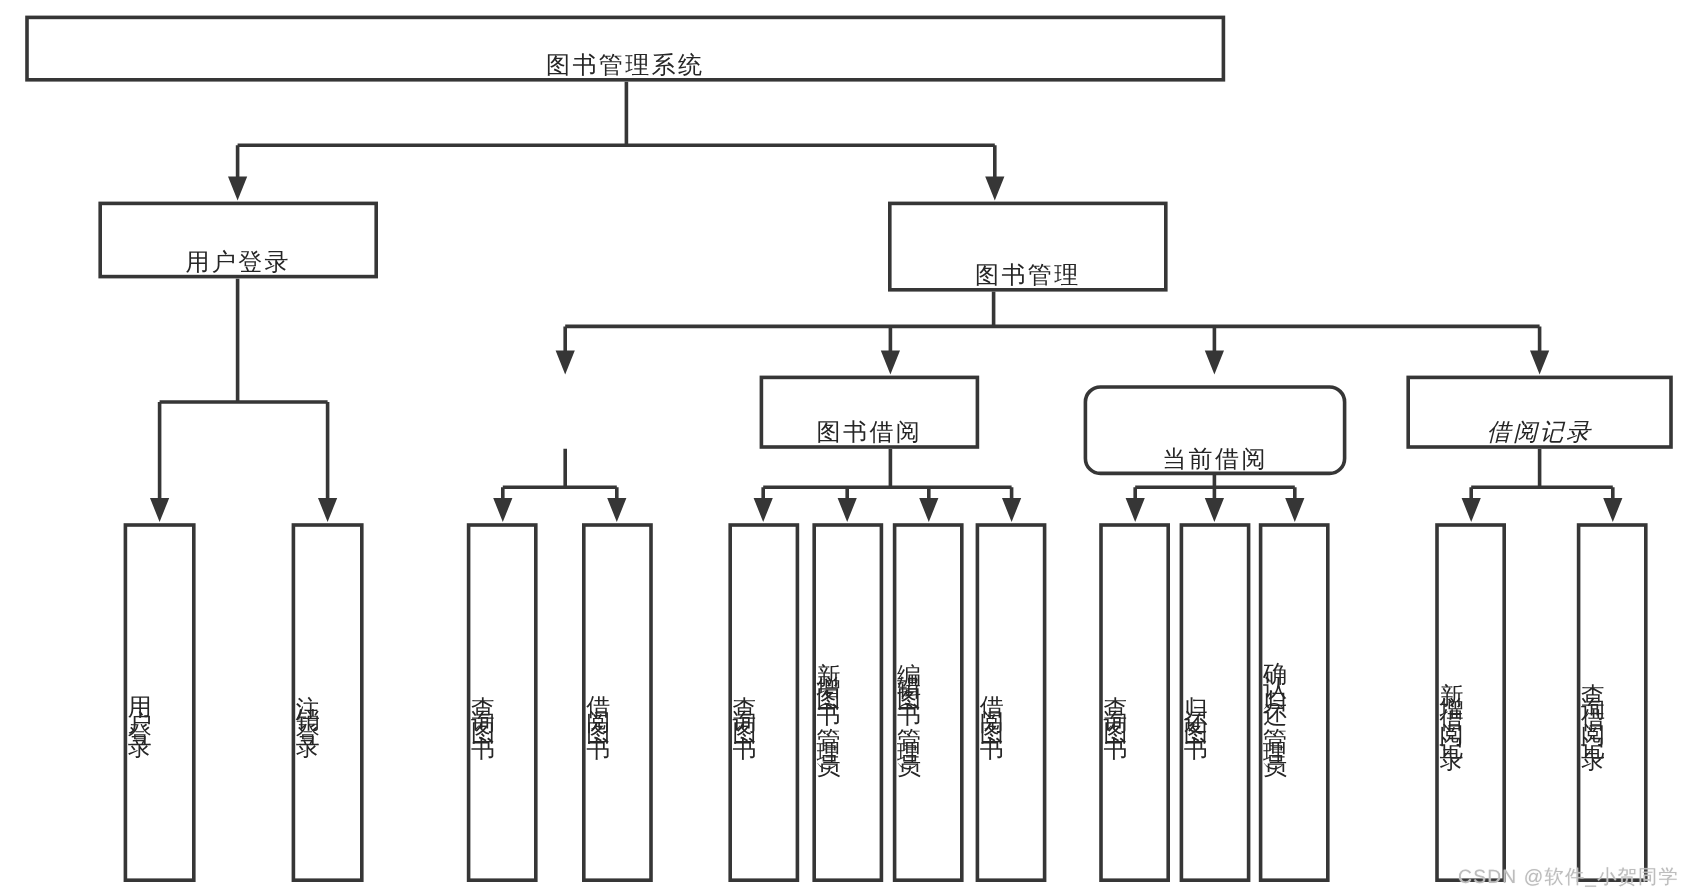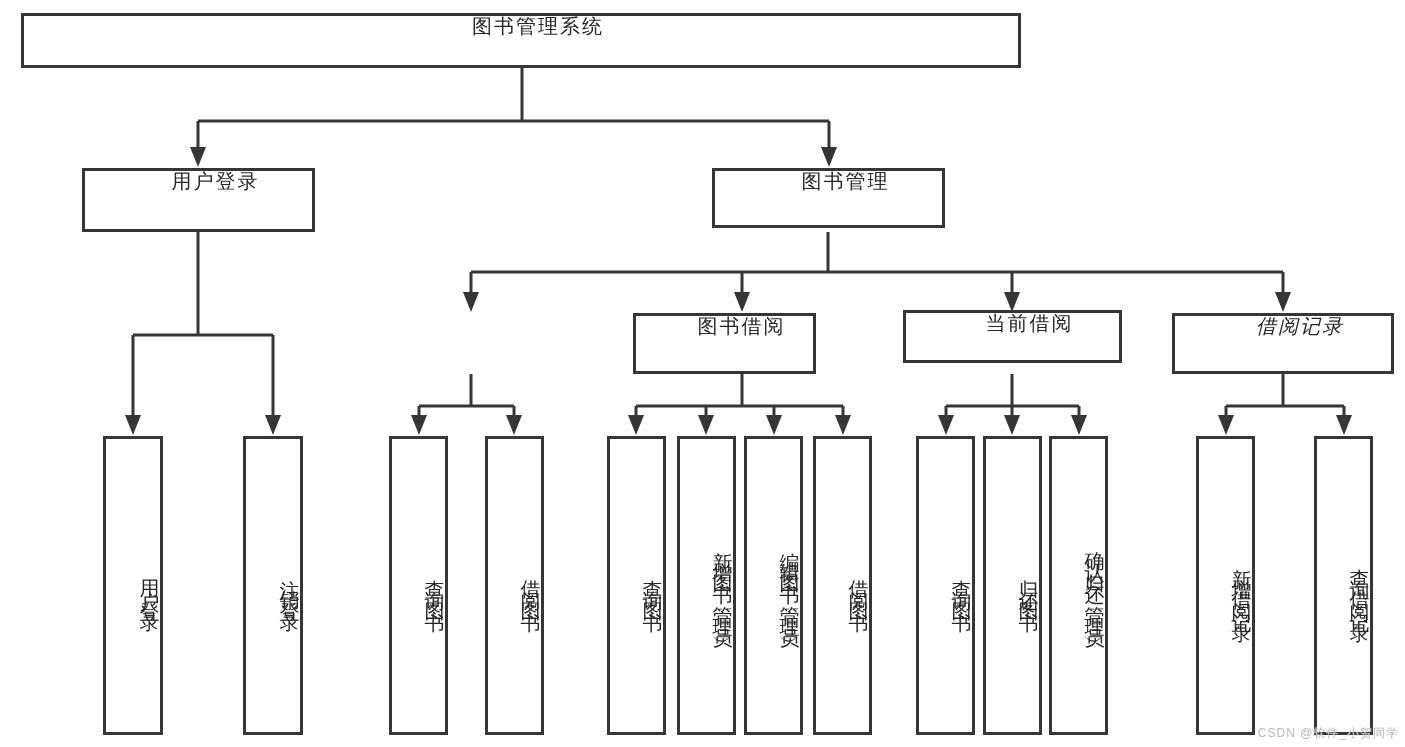--- a/index.html
+++ b/index.html
@@ -15,41 +15,40 @@
     position: absolute;
     left: 0; top: 0;
     width: 1405px; height: 747px;
   }
   .node {
     position: absolute;
     box-sizing: border-box;
     border: 3px solid #363636;
     background: #ffffff;
     display: flex;
-    align-items: flex-start;
+    align-items: flex-end;
     justify-content: center;
     color: #262626;
     font-size: 20px;
     letter-spacing: 2px;
     line-height: 1;
-    padding-left: 34px;
   }
   .leaf {
     writing-mode: vertical-rl;
     text-orientation: mixed;
     letter-spacing: 11px;
     font-size: 20px;
   }
   .leaf span { display: block; }
   #watermark {
     position: absolute;
     right: 6px;
     bottom: 5px;
     color: #bdbdbd;
-    font-size: 12px;
+    font-size: 16px;
     letter-spacing: 1px;
     white-space: nowrap;
     text-shadow: 0 0 1px #e6e6e6;
   }
 </style>
 </head>
 <body>
 
 <div id="canvas">
 
@@ -86,28 +85,28 @@
     </g>
   </svg>
 
   <div class="node" style="left:21px; top:13px; width:1000px; height:55px;">
     <span>图书管理系统</span>
   </div>
 
   <div class="node" style="left:82px; top:168px; width:233px; height:64px;">
     <span>用户登录</span>
   </div>
-  <div class="node" style="left:712px; top:168px; width:233px; height:60px;">
+  <div class="node" style="left:740px; top:168px; width:233px; height:75px;">
     <span>图书管理</span>
   </div>
 
   <div class="node" style="left:633px; top:313px; width:183px; height:61px;font-family:Liberation Serif, serif;">
     <span>图书借阅</span>
   </div>
-  <div class="node" style="left:903px; top:310px; width:219px; height:53px;">
+  <div class="node" style="left:903px; top:321px; width:219px; height:75px;border-radius:14px;">
     <span>当前借阅</span>
   </div>
   <div class="node" style="left:1172px; top:313px; width:222px; height:61px;font-style:italic;">
     <span>借阅记录</span>
   </div>
 
   <div class="node leaf" style="left:103px; top:436px; width:60px; height:299px;">
     <span>用户登录</span>
   </div>
   <div class="node leaf" style="left:243px; top:436px; width:60px; height:299px;">

